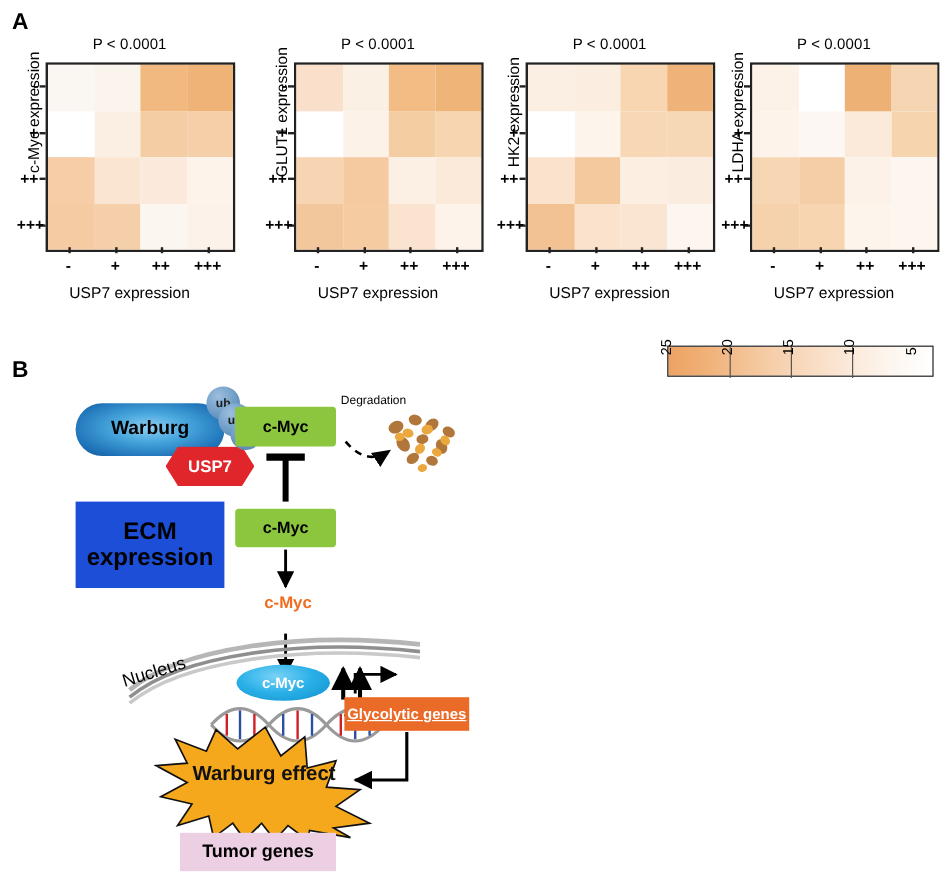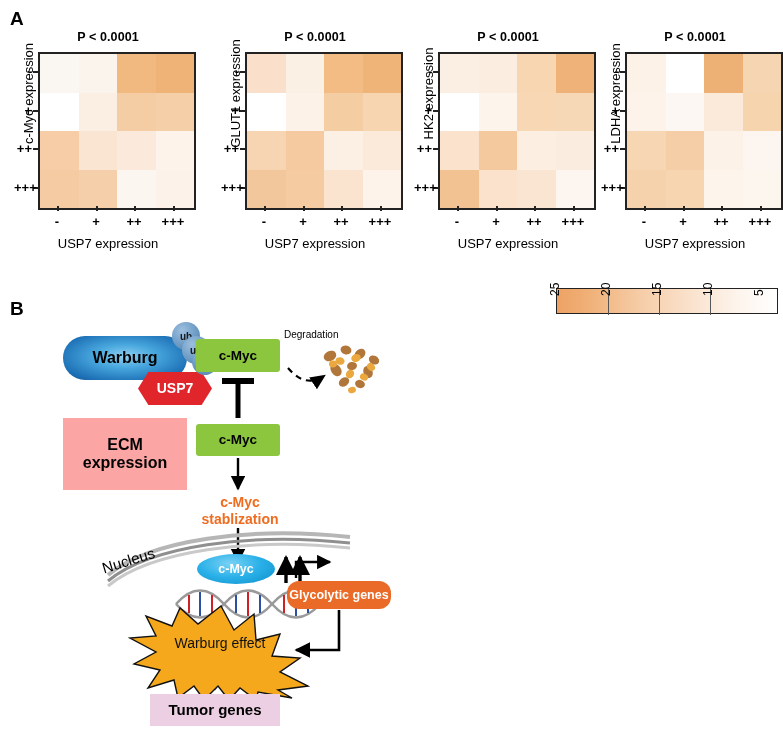--- a/index.html
+++ b/index.html
@@ -7,21 +7,21 @@
        font-family:"Liberation Sans","DejaVu Sans",sans-serif;
        color:#000;overflow:hidden;}
   .abs{position:absolute;}
 
   
   .panel-letter{font-size:19px;font-weight:bold;letter-spacing:0;}
 
   
   .hm-block{position:absolute;width:192px;height:245px;}
   .hm-title{position:absolute;top:22px;left:28px;width:160px;text-align:center;
-            font-size:12.5px;letter-spacing:.1px;font-weight:bold;}
+            font-size:12.5px;letter-spacing:.1px;}
   .hm-grid{position:absolute;left:38px;top:44px;width:154px;height:154px;
            display:grid;grid-template-columns:repeat(4,1fr);grid-template-rows:repeat(4,1fr);
            border:2px solid #222;box-sizing:content-box;}
   .hm-cell{width:100%;height:100%;}
 
   
   .ylab{position:absolute;left:-52px;top:78px;width:160px;text-align:center;
         font-size:13px;transform:rotate(-90deg);transform-origin:center center;
         white-space:nowrap;}
   
@@ -43,59 +43,59 @@
             transform:rotate(-90deg);transform-origin:left bottom;}
 
   
   .node{position:absolute;display:flex;align-items:center;justify-content:center;
         text-align:center;font-weight:bold;line-height:1.12;}
 
   .hypoxia{left:63px;top:336px;width:124px;height:44px;border-radius:22px;
            color:#000;font-size:16px;
            background:radial-gradient(ellipse at 50% 46%,#8fd0f2 0%,#49a8de 34%,#1c6fb5 78%,#18538d 100%);}
 
-  .ecm{left:63px;top:418px;width:124px;height:72px;background:#fca5a5;
-       color:#000;font-size:16px;}
+  .ecm{left:63px;top:418px;width:124px;height:72px;background:#1d4ed8;
+       color:#000;font-size:20px;}
 
   .cmyc-top{left:196px;top:339px;width:84px;height:33px;background:#8cc63e;
             color:#000;font-size:13.5px;border-radius:3px;}
   .cmyc-mid{left:196px;top:424px;width:84px;height:32px;background:#8cc63e;
             color:#000;font-size:13.5px;border-radius:3px;}
 
   .usp7{left:138px;top:372px;width:74px;height:33px;background:#e0252b;
         color:#fff;font-size:14px;
         clip-path:polygon(14% 0,86% 0,100% 50%,86% 100%,14% 100%,0 50%);}
 
   .ubcircle{position:absolute;border-radius:50%;
             background:radial-gradient(circle at 36% 30%,#9dbfdf 0%,#6f9dc6 52%,#4b7ba6 100%);
             color:#1a1a1a;font-size:10px;font-weight:bold;
             display:flex;align-items:center;justify-content:center;}
 
   .degradation-lbl{position:absolute;left:284px;top:329px;font-size:10px;}
 
   .glyco{left:287px;top:581px;width:104px;height:28px;background:#ea6a27;
-         color:#fff;font-size:12.5px;border-radius:12px;}
+         color:#fff;font-size:12.5px;border-radius:0;text-decoration:underline;}
 
   .tumor{left:150px;top:694px;width:130px;height:32px;background:#eccfe2;
          color:#000;font-size:15px;}
 
   .stabl{position:absolute;left:160px;top:494px;width:160px;text-align:center;
          color:#ef6c20;font-weight:bold;font-size:14px;line-height:1.22;}
 
   .nucleus-lbl{position:absolute;left:100px;top:560px;font-size:15px;
                transform:rotate(-17deg);transform-origin:left top;}
 
   .cmyc-nuc{position:absolute;left:197px;top:554px;width:78px;height:30px;
             border-radius:50%/50%;
             background:radial-gradient(ellipse at 42% 32%,#79d2f5 0%,#2ab0e8 48%,#0d8ec9 100%);
             color:#fff;font-size:12.5px;font-weight:bold;
             display:flex;align-items:center;justify-content:center;}
 
   .warburg-lbl{position:absolute;left:150px;top:635px;width:140px;text-align:center;
-               font-size:14px;font-weight:normal;color:#111;}
+               font-size:17px;font-weight:bold;color:#111;}
 </style>
 </head>
 <body>
 
 <div class="abs panel-letter" style="left:10px;top:8px;">A</div>
 
 <div class="hm-block" style="left:0px;top:8px;">
   <div class="hm-title">P &lt; 0.0001</div>
   <div class="ylab">c-Myc expression</div>
   <div class="hm-grid">
@@ -366,21 +366,20 @@
     <ellipse cx="17" cy="24" rx="4" ry="3.4"></ellipse>
     <ellipse cx="48" cy="37" rx="4.2" ry="3.4" transform="rotate(25 48 37)"></ellipse>
     <ellipse cx="36" cy="50" rx="4" ry="3.2" transform="rotate(-15 36 50)"></ellipse>
   </g>
 </svg>
 
 <div class="node cmyc-mid">c-Myc</div>
 
 <div class="stabl">
   <div>c-Myc</div>
-  <div>stablization</div>
 </div>
 
 <div class="nucleus-lbl">Nucleus</div>
 
 <div class="cmyc-nuc">c-Myc</div>
 
 <div class="node glyco">Glycolytic genes</div>
 
 <div class="node tumor">Tumor genes</div>
 

